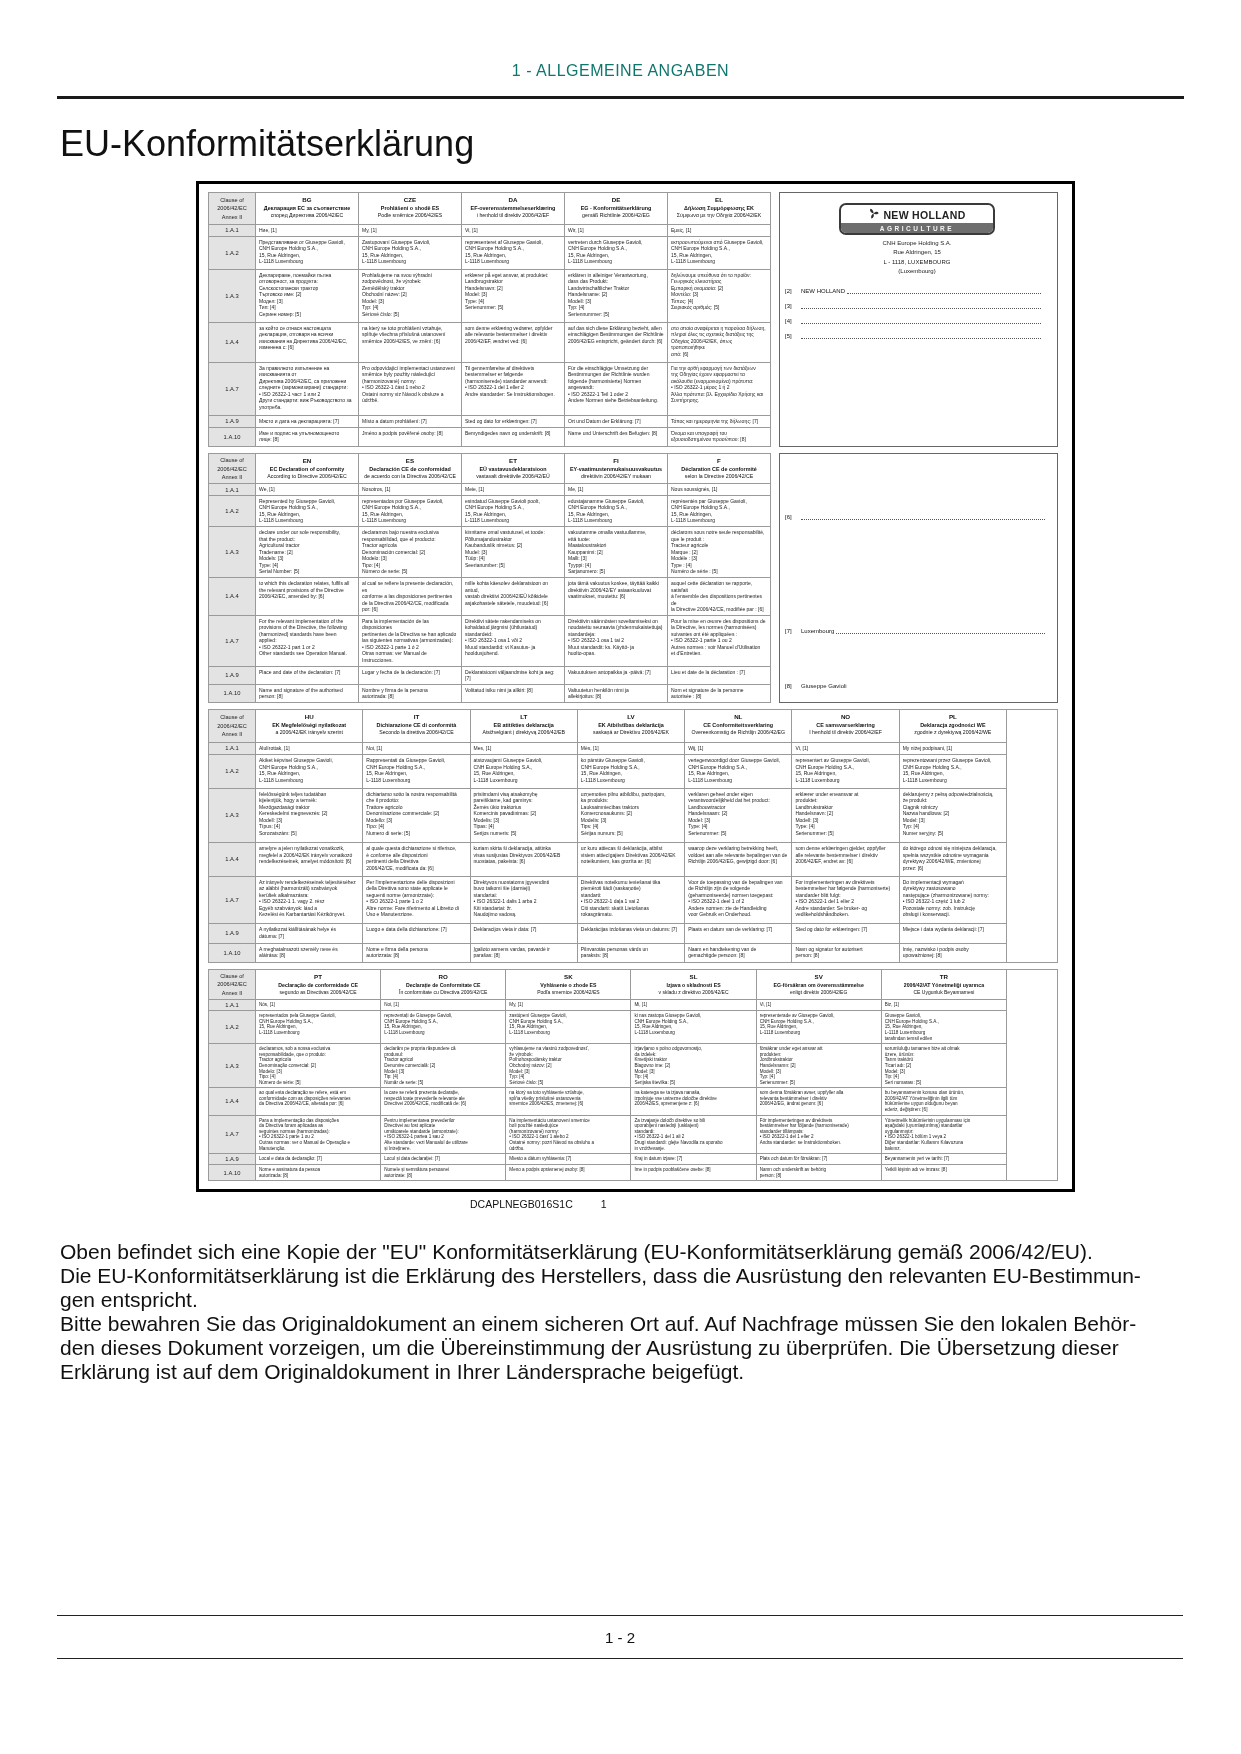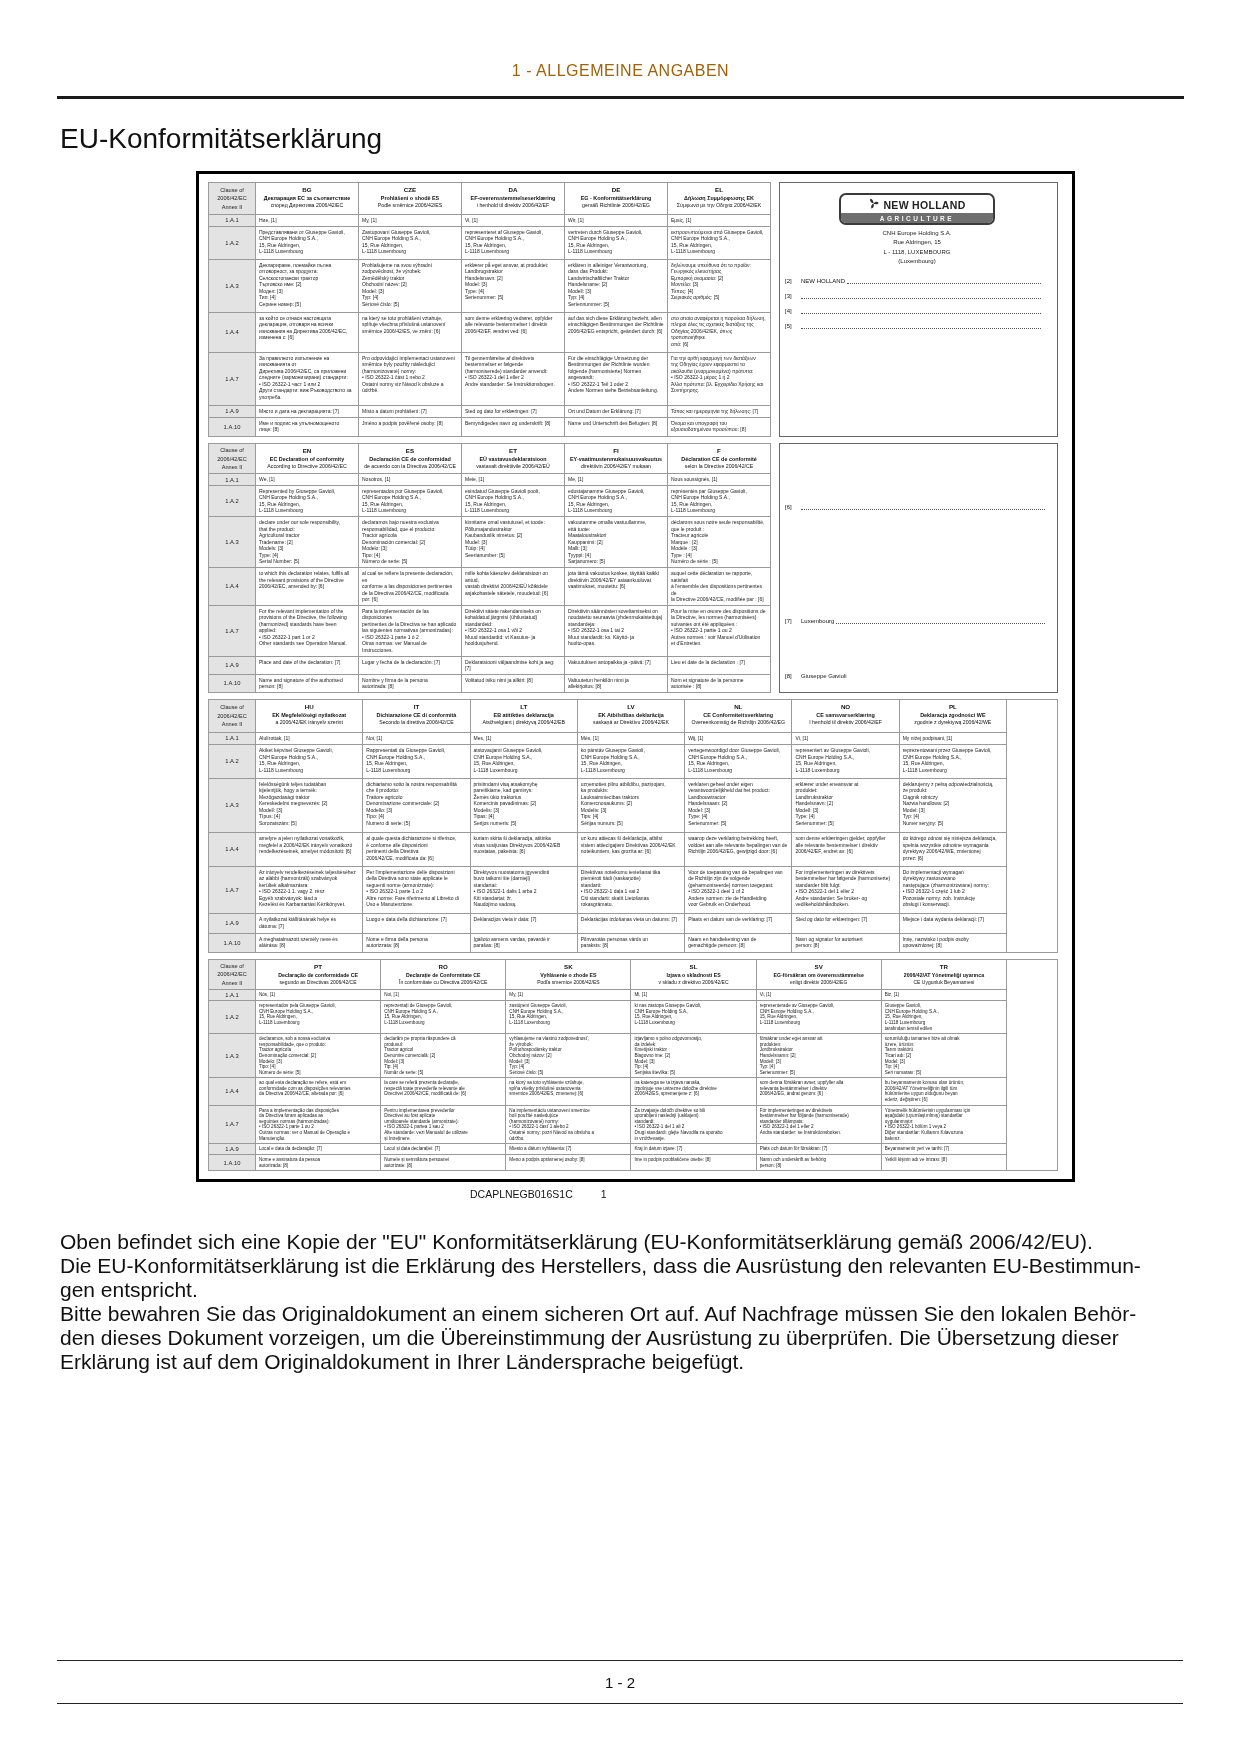--- a/index.html
+++ b/index.html
@@ -2,27 +2,27 @@
 <html><head>
 <meta charset="utf-8">
 <style>
   html,body{margin:0;padding:0;}
   body{
     width:1241px;height:1754px;background:#ffffff;position:relative;
     font-family:"Liberation Sans","DejaVu Sans",sans-serif;color:#111;
     overflow:hidden;
   }
   .running-header{
-    padding-top:62px;text-align:center;font-size:16px;letter-spacing:.5px;color:#a16207;
+    padding-top:62px;text-align:center;font-size:16px;letter-spacing:.5px;color:#0f766e;
   }
   .header-rule{
     margin:16px 57px 0 57px;border-top:3px solid #1a1a1a;height:0;
   }
   .doc-title{
-    margin:24px 0 0 60px;font-size:28px;font-weight:400;color:#111;
+    margin:24px 0 0 60px;font-size:36px;font-weight:400;color:#111;
   }
   
   .figure{
     box-sizing:border-box;width:879px;margin:16px 0 0 196px;
     border:3px solid #000;background:#fff;padding:8px 14px 8px 9px;
   }
   .fig-top{display:flex;gap:8px;margin-bottom:6px;}
   .fig-left{width:563px;flex:0 0 563px;}
   .band-host{box-sizing:border-box;}
   .bh1{height:255px;margin-bottom:6px;}
@@ -85,21 +85,21 @@
   .p8{bottom:6px;}
   .sig-name{font-size:6px;color:#222;}
   
   .fig-caption{
     margin:6px 0 4px 470px;display:flex;gap:28px;font-size:10.5px;color:#111;
   }
   .bodytext{
     margin:30px 57px 0 60px;font-size:21px;line-height:24px;color:#111;
     white-space:pre-line;text-align:left;
   }
-  .footer{position:absolute;left:57px;right:58px;top:1660px;}
+  .footer{position:absolute;left:57px;right:58px;top:1615px;}
   .fline{border-top:1.5px solid #222;height:0;}
   .fpage{text-align:center;font-size:15px;margin:13px 0 12px 0;color:#111;}
 </style>
 </head>
 <body>
 
 <div class="running-header">1 - ALLGEMEINE ANGABEN</div>
 <div class="header-rule"></div>
 <h1 class="doc-title">EU-Konformitätserklärung</h1>
 

